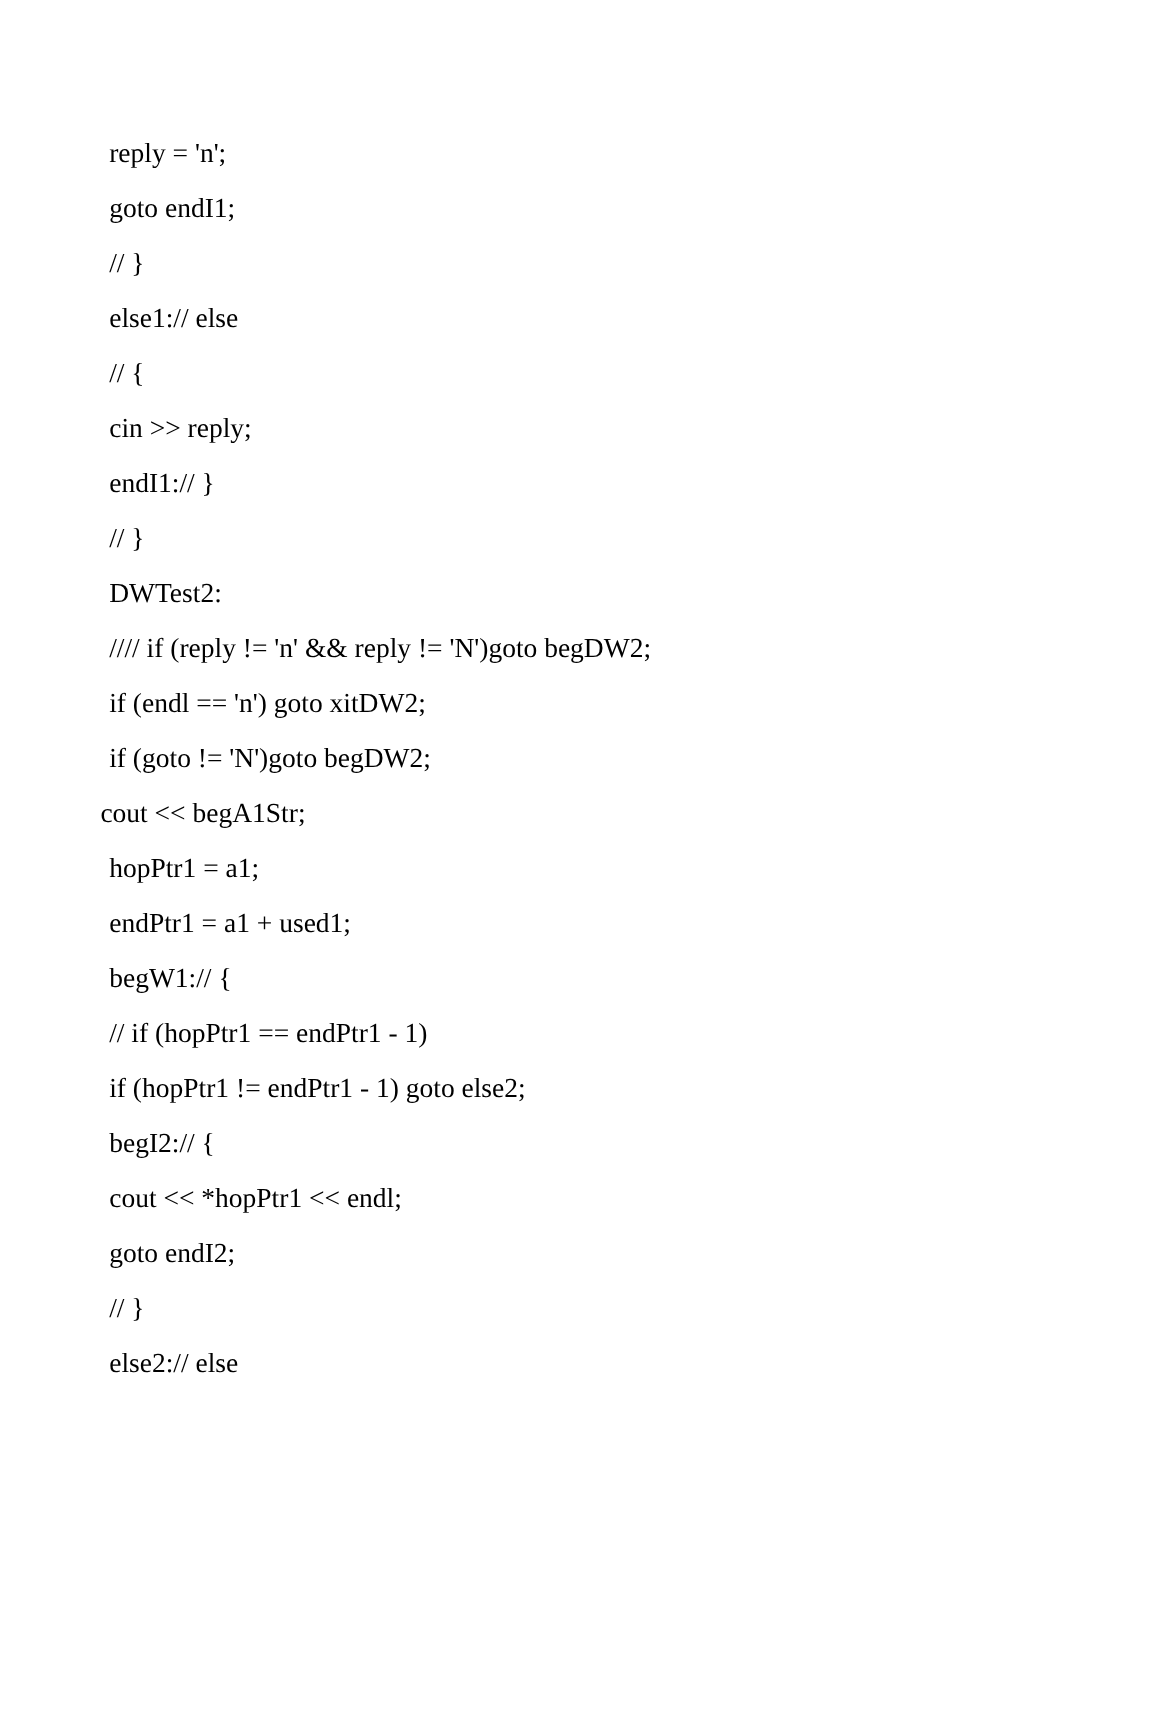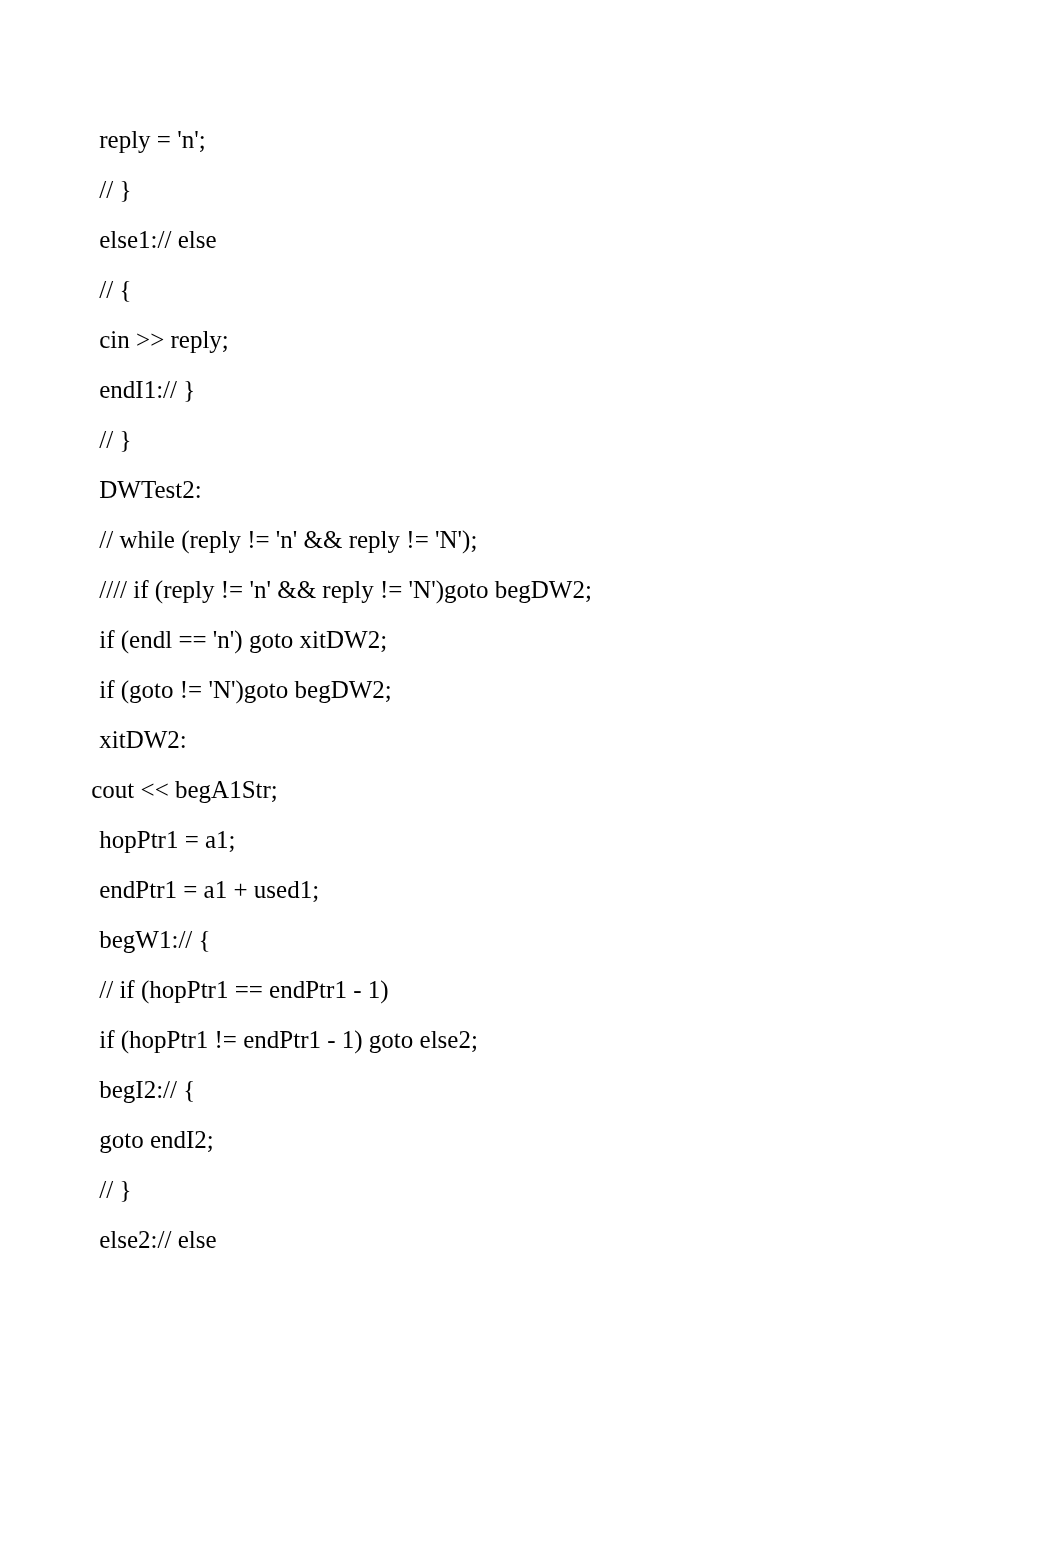--- a/index.html
+++ b/index.html
@@ -25,35 +25,35 @@
   }
   .outdent {
     margin-left: 0px;
   }
 </style>
 </head>
 <body>
 
 <div class="page">
   <div class="line"> reply = 'n';</div>
+  <div class="line"> goto endI1;</div>
   <div class="line"> // }</div>
   <div class="line"> else1:// else</div>
   <div class="line"> // {</div>
   <div class="line"> cin &gt;&gt; reply;</div>
   <div class="line"> endI1:// }</div>
   <div class="line"> // }</div>
   <div class="line"> DWTest2:</div>
-  <div class="line"> // while (reply != 'n' &amp;&amp; reply != 'N');</div>
   <div class="line"> //// if (reply != 'n' &amp;&amp; reply != 'N')goto begDW2;</div>
   <div class="line"> if (endl == 'n') goto xitDW2;</div>
   <div class="line"> if (goto != 'N')goto begDW2;</div>
-  <div class="line"> xitDW2:</div>
   <div class="line outdent"> cout &lt;&lt; begA1Str;</div>
   <div class="line"> hopPtr1 = a1;</div>
   <div class="line"> endPtr1 = a1 + used1;</div>
   <div class="line"> begW1:// {</div>
   <div class="line"> // if (hopPtr1 == endPtr1 - 1)</div>
   <div class="line"> if (hopPtr1 != endPtr1 - 1) goto else2;</div>
   <div class="line"> begI2:// {</div>
+  <div class="line"> cout &lt;&lt; *hopPtr1 &lt;&lt; endl;</div>
   <div class="line"> goto endI2;</div>
   <div class="line"> // }</div>
   <div class="line"> else2:// else</div>
 </div>
 
 </body></html>

